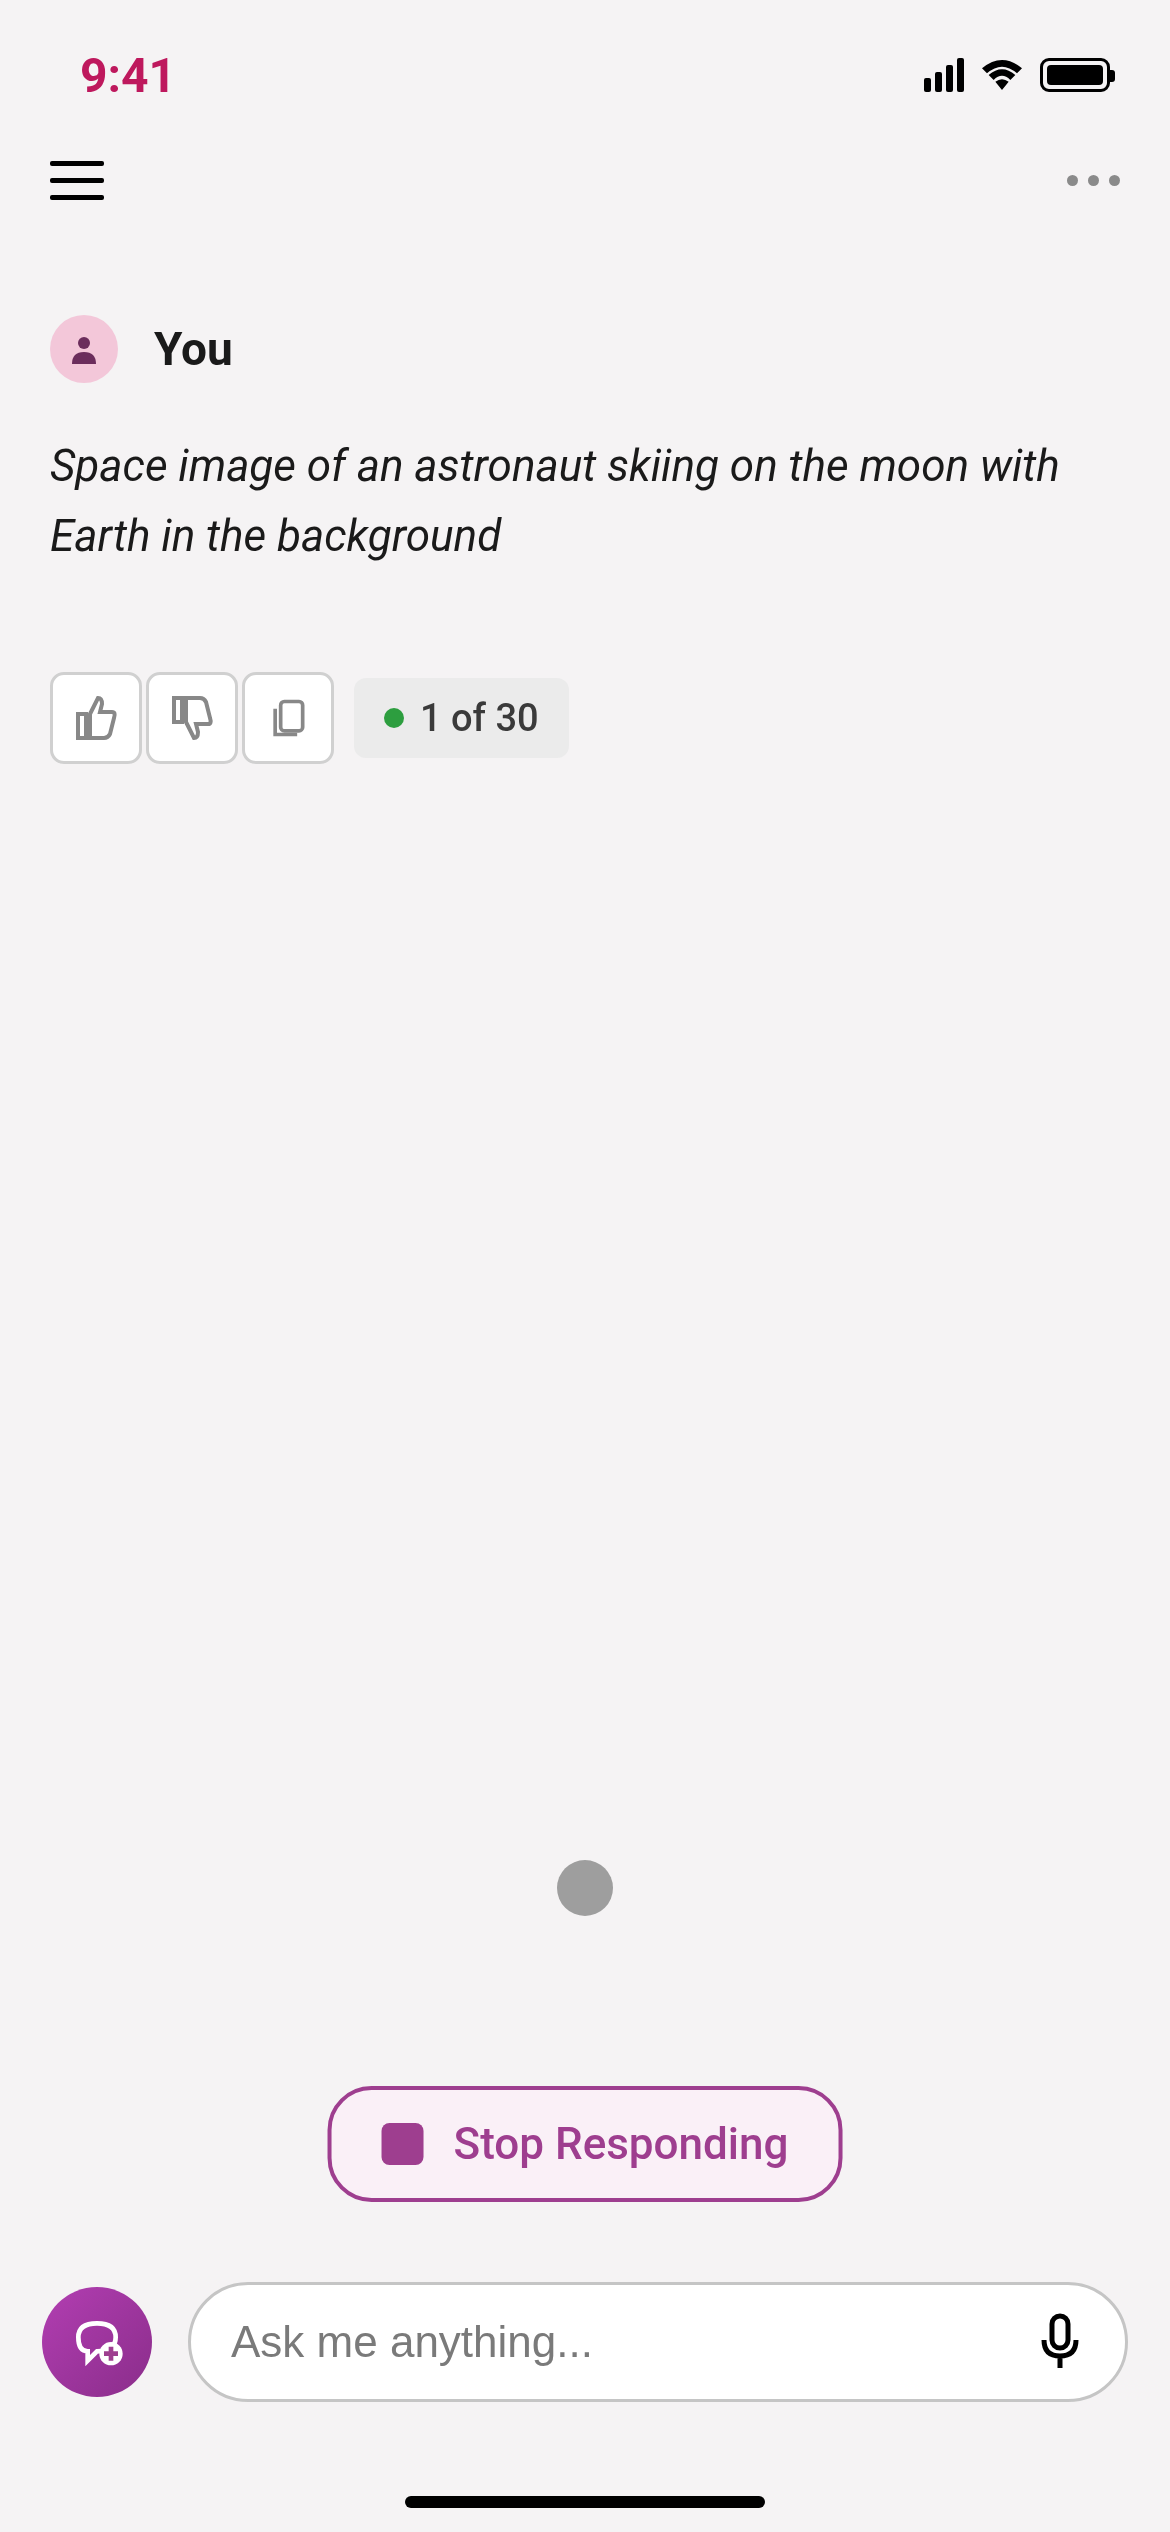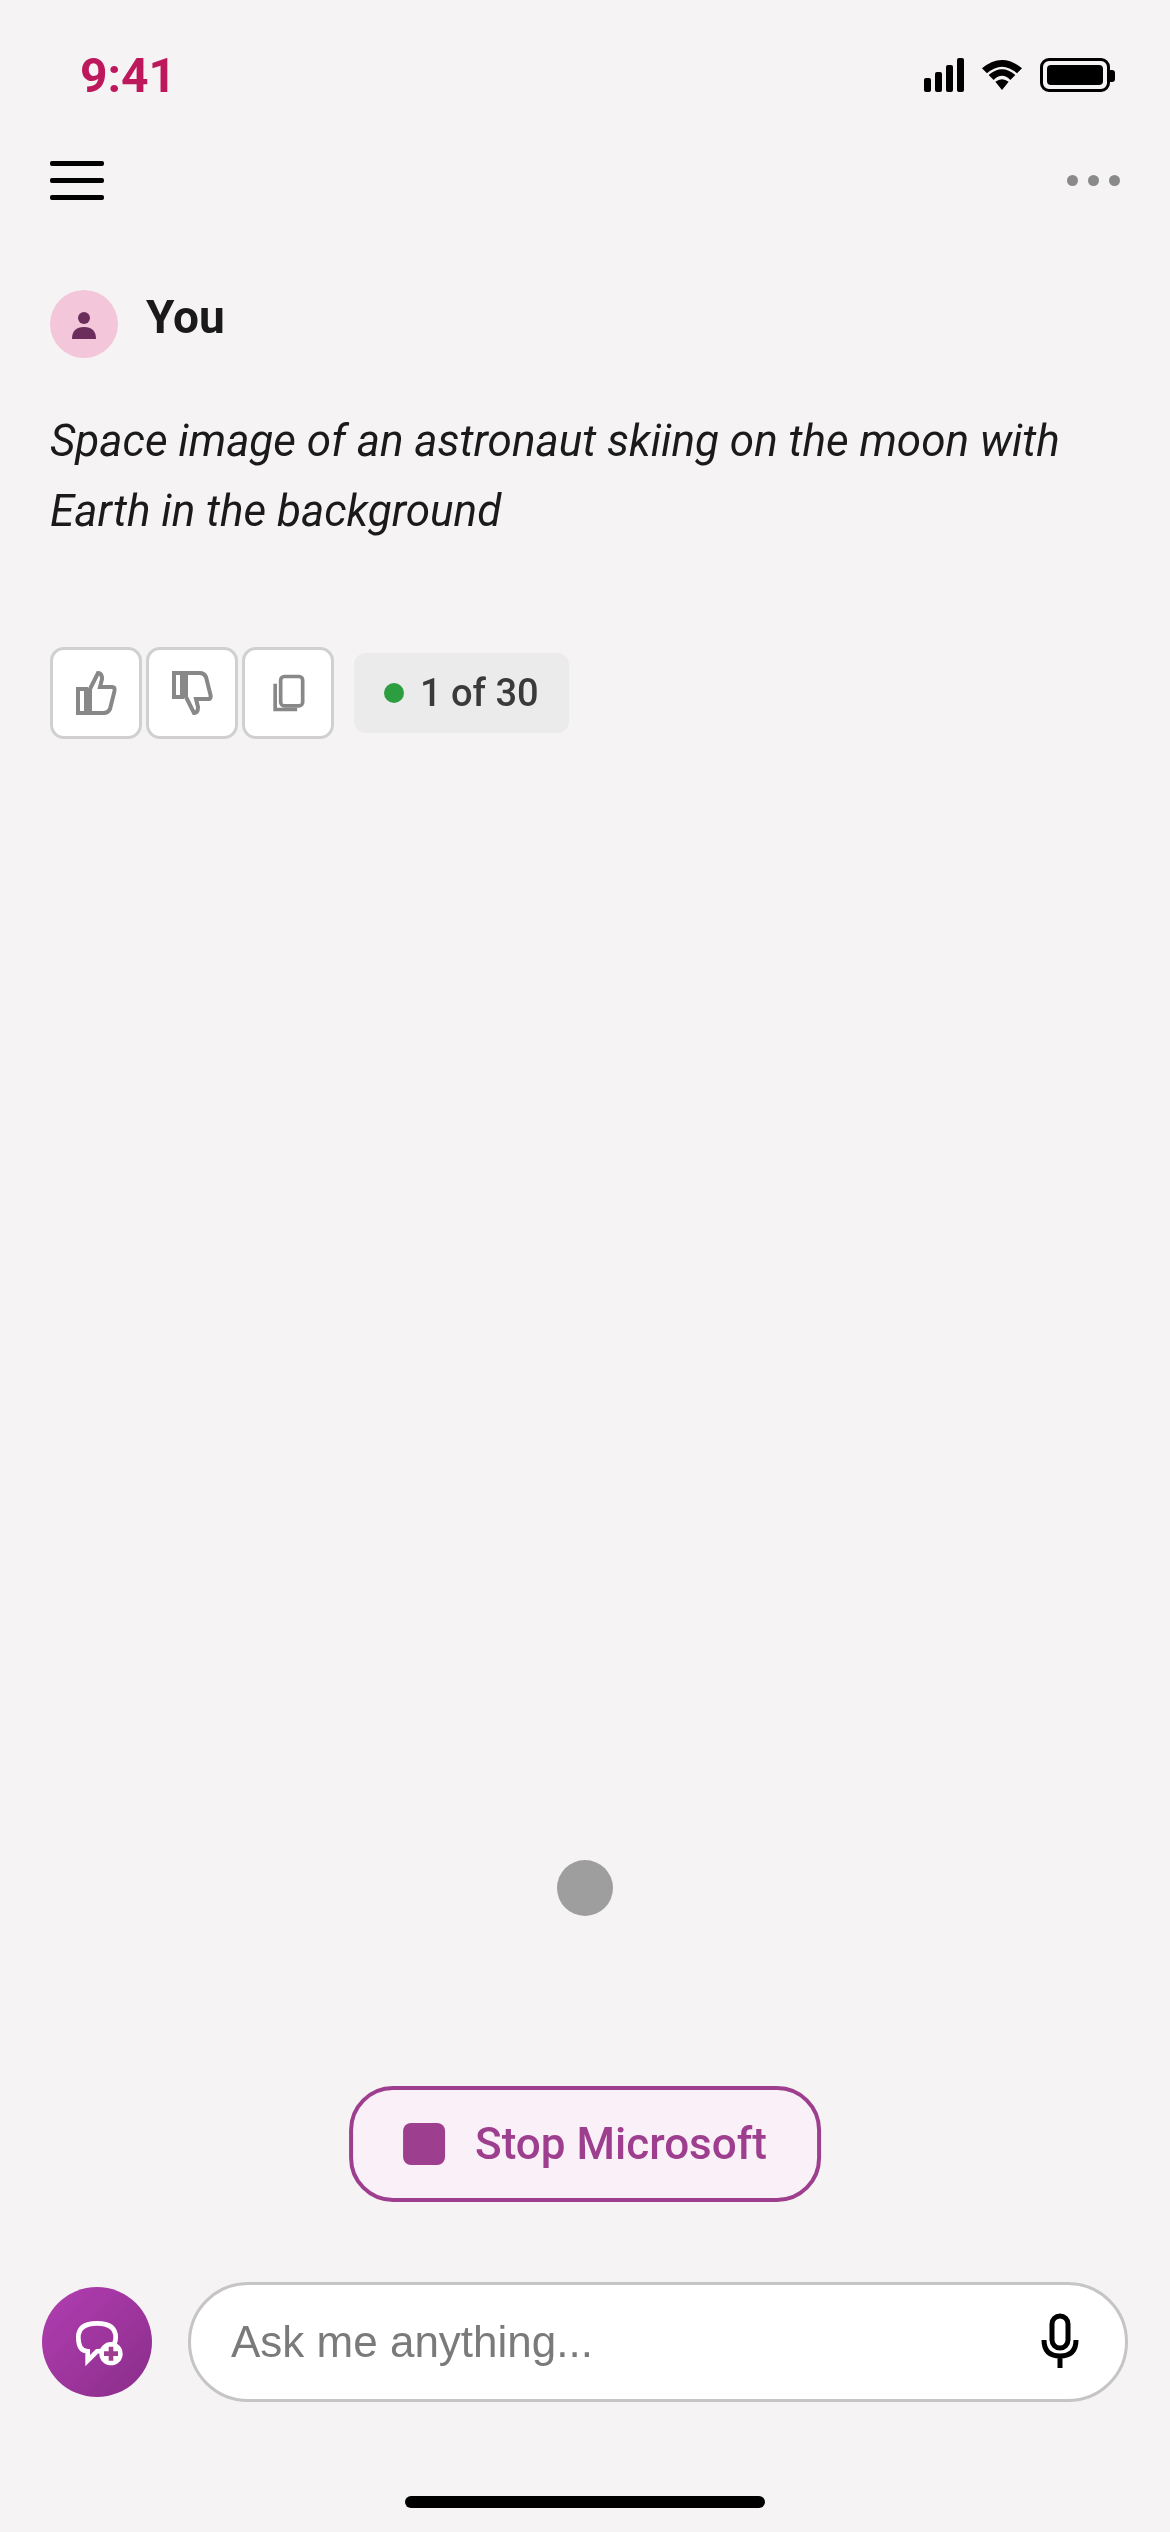--- a/index.html
+++ b/index.html
@@ -105,22 +105,24 @@
       border-radius: 50%;
     }
     .chat-container {
       padding: 60px 50px 0 50px;
     }
     .message-block {
       margin-bottom: 100px;
     }
     .msg-header {
       display: flex;
-      gap: 28px;
+      align-items: center;
+      gap: 36px;
       margin-bottom: 48px;
+      margin-top: 25px;
     }
     .avatar-you {
       width: 68px;
       height: 68px;
       background: #f3c7d9;
       border-radius: 50%;
       display: flex;
       align-items: center;
       justify-content: center;
     }
@@ -354,21 +356,21 @@
         <div class="count-text">1 of 30</div>
       </div>
     </div>
   </div>
 </div>
 
 <div class="loading-dot"></div>
 
 <div class="stop-btn">
   <div class="stop-square"></div>
-  <div class="stop-text">Stop Microsoft</div>
+  <div class="stop-text">Stop Responding</div>
 </div>
 
 <div class="input-area">
   <div class="new-chat-btn">
     <svg width="56" height="56" viewBox="0 0 24 24">
       <path d="M20 10 Q20 16 12 16 L8 20 L8 16 Q4 16 4 10 Q4 4 12 4 Q20 4 20 10 Z" fill="none" stroke="#fff" stroke-width="2"></path>
       <circle cx="18" cy="17" r="5" fill="#fff"></circle>
       <path d="M18 14 L18 20 M15 17 L21 17" stroke="#9e3e8f" stroke-width="2"></path>
     </svg>
   </div>

